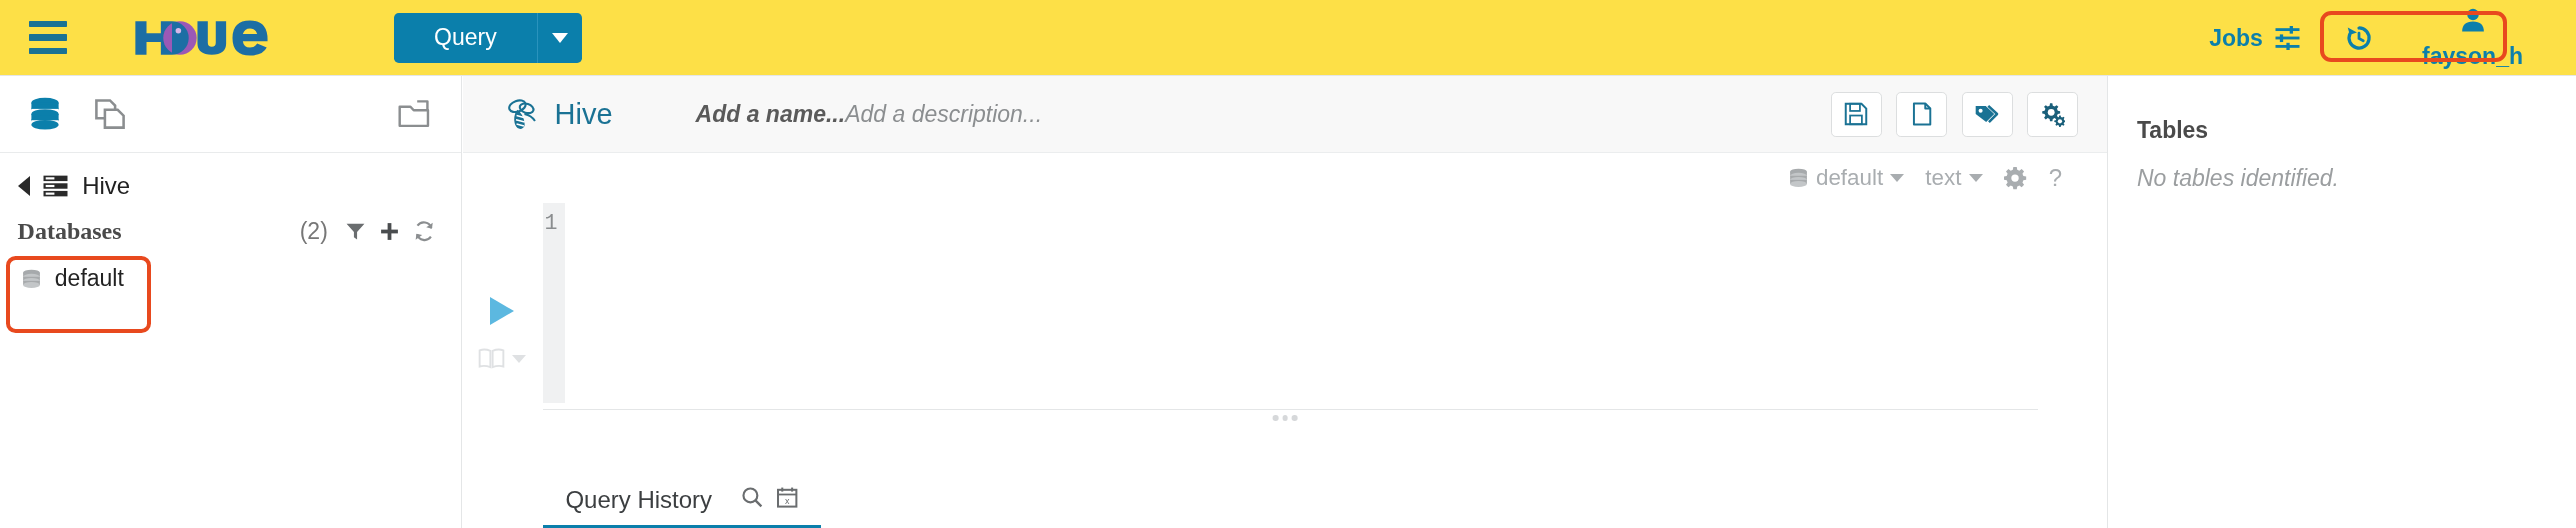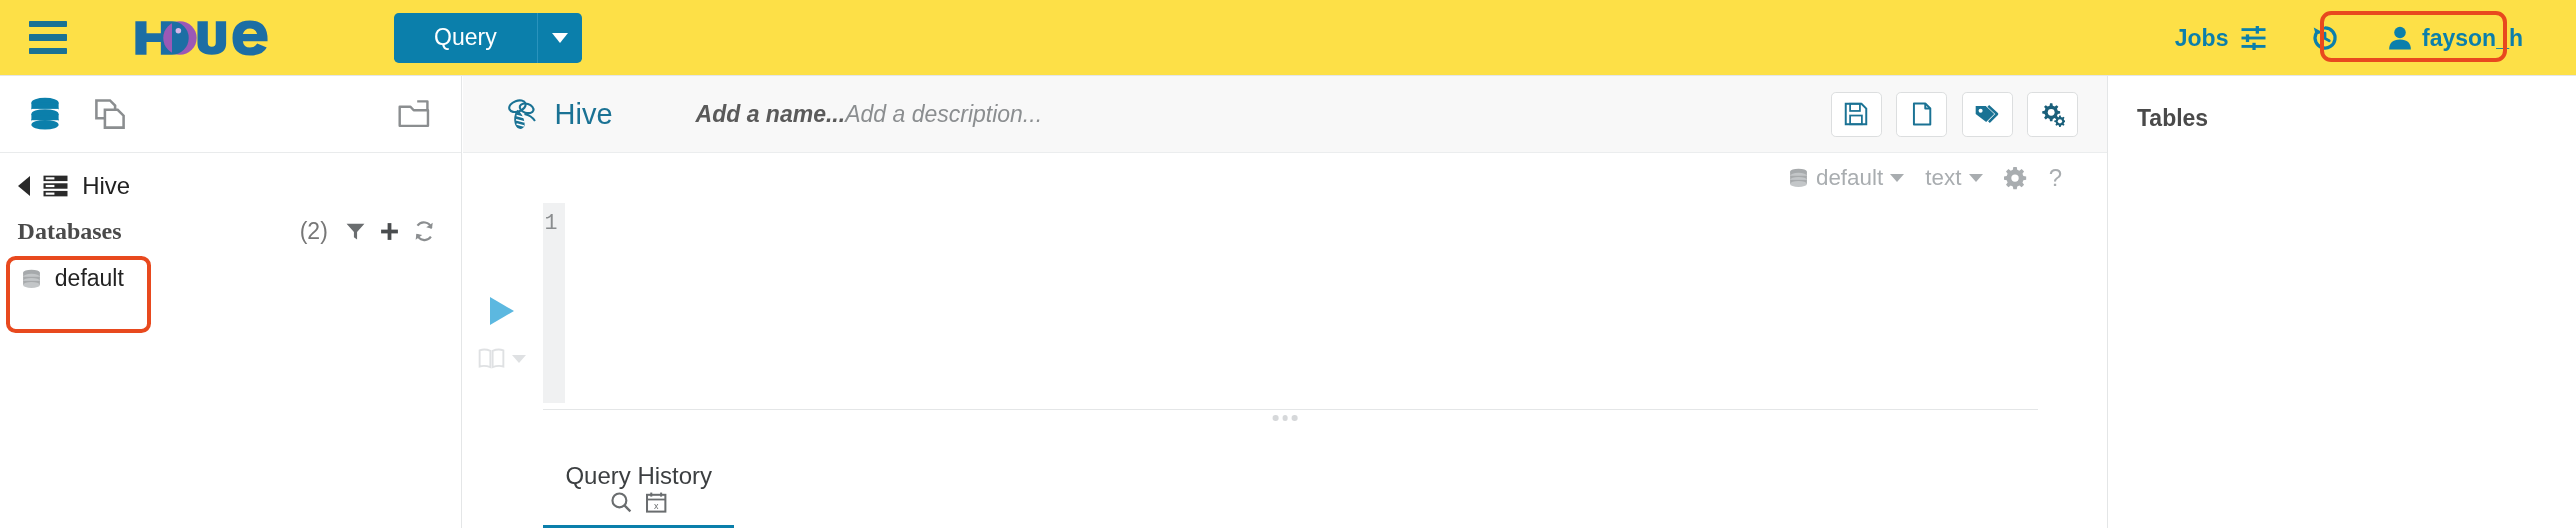--- a/index.html
+++ b/index.html
@@ -61,20 +61,21 @@
   .jobs-link {
     display: flex; align-items: center; gap: 11.2px;
     color: #0b7fab; font-size: 23px; font-weight: bold; cursor: pointer;
   }
   .icon-sliders { width: 27px; height: 24px; }
   .history-btn { margin-left: 43px; cursor: pointer; display:flex; align-items:center; }
   .user-btn {
     margin-left: 32px; display: flex; align-items: center; gap: 10.4px;
     color: #0b7fab; font-size: 23px; font-weight: bold; cursor: pointer;
     padding: 7.2px 16px;
+    flex-direction: column;
   }
   .annot-user {
     position: absolute; right: 32px; top: 11.2px; width: 187px; height: 51px;
     border: 4.8px solid #e8491e; border-radius: 11.2px; pointer-events: none;
   }
 
   
   .sidebar {
     position: absolute; top: 76px; left: 0; width: 462px; height: 453px;
     background: #fff; border-right: 1.6px solid #e4e6e7;
@@ -182,40 +183,40 @@
     position: absolute; left: 50%; transform: translateX(-50%); top: 212px;
     display: flex; gap: 4px;
   }
   .ed-grip i { width: 5.6px; height: 5.6px; background: #d6d8da; border-radius: 50%; display: block; }
 
   .ed-tabs {
     position: absolute; bottom: 0; left: 0; right: 0; height: 56px;
     display: flex; align-items: flex-end; padding-left: 80px;
   }
   .ed-tab {
-    display: flex; align-items: center; gap: 1px;
+    display: flex; align-items: flex-start; gap: 29px;
     padding: 0 22.4px 11.2px 22.4px; cursor: pointer;
-    font-size: 24px; color: #9b9ea0; flex-direction: column;
+    font-size: 24px; color: #9b9ea0;
   }
   .ed-tab.active { color: #3c3f41; border-bottom: 4.8px solid #0b7fab; }
   .ed-tab .ticons { display: flex; gap: 12.8px; align-items: center; }
 
   
   .rightpanel {
     position: absolute; top: 76px; left: 2110px; width: 466px; height: 453px;
     background: #fff;
   }
   .rp-tabs {
     height: 77px; border-bottom: 1.6px solid #e9ebec;
     display: flex; align-items: center; padding-left: 27px; gap: 40px;
   }
   .rp-tab { font-size: 24px; color: #9b9ea0; cursor: pointer; }
   .rp-tab.active { color: #1a7294; font-weight: bold; }
   .rp-section { padding: 29px 27px 0 27px; }
-  .rp-h { font-size: 23px; font-weight: bold; color: #4a4a4a; }
+  .rp-h { font-size: 23px; font-weight: bold; color: #4a4a4a; margin-top: 12px; }
   .rp-empty { margin-top: 21px; font-size: 23px; font-style: italic; color: #9b9ea0; }
 </style>
 </head>
 <body>
 
 <div class="app">
 
   <div class="navbar">
 
     <div class="hamburger">
@@ -471,17 +472,18 @@
             <text x="10" y="16" font-size="8" text-anchor="middle" fill="#6a6d6f" font-family="Liberation Sans, sans-serif">x</text>
           </svg>
         </span>
       </div>
     </div>
   </div>
 
   <div class="rightpanel">
     <div class="rp-section">
       <div class="rp-h">Tables</div>
+      <div class="rp-empty">No tables identified.</div>
     </div>
   </div>
 
 </div>
 
 
 </body></html>

